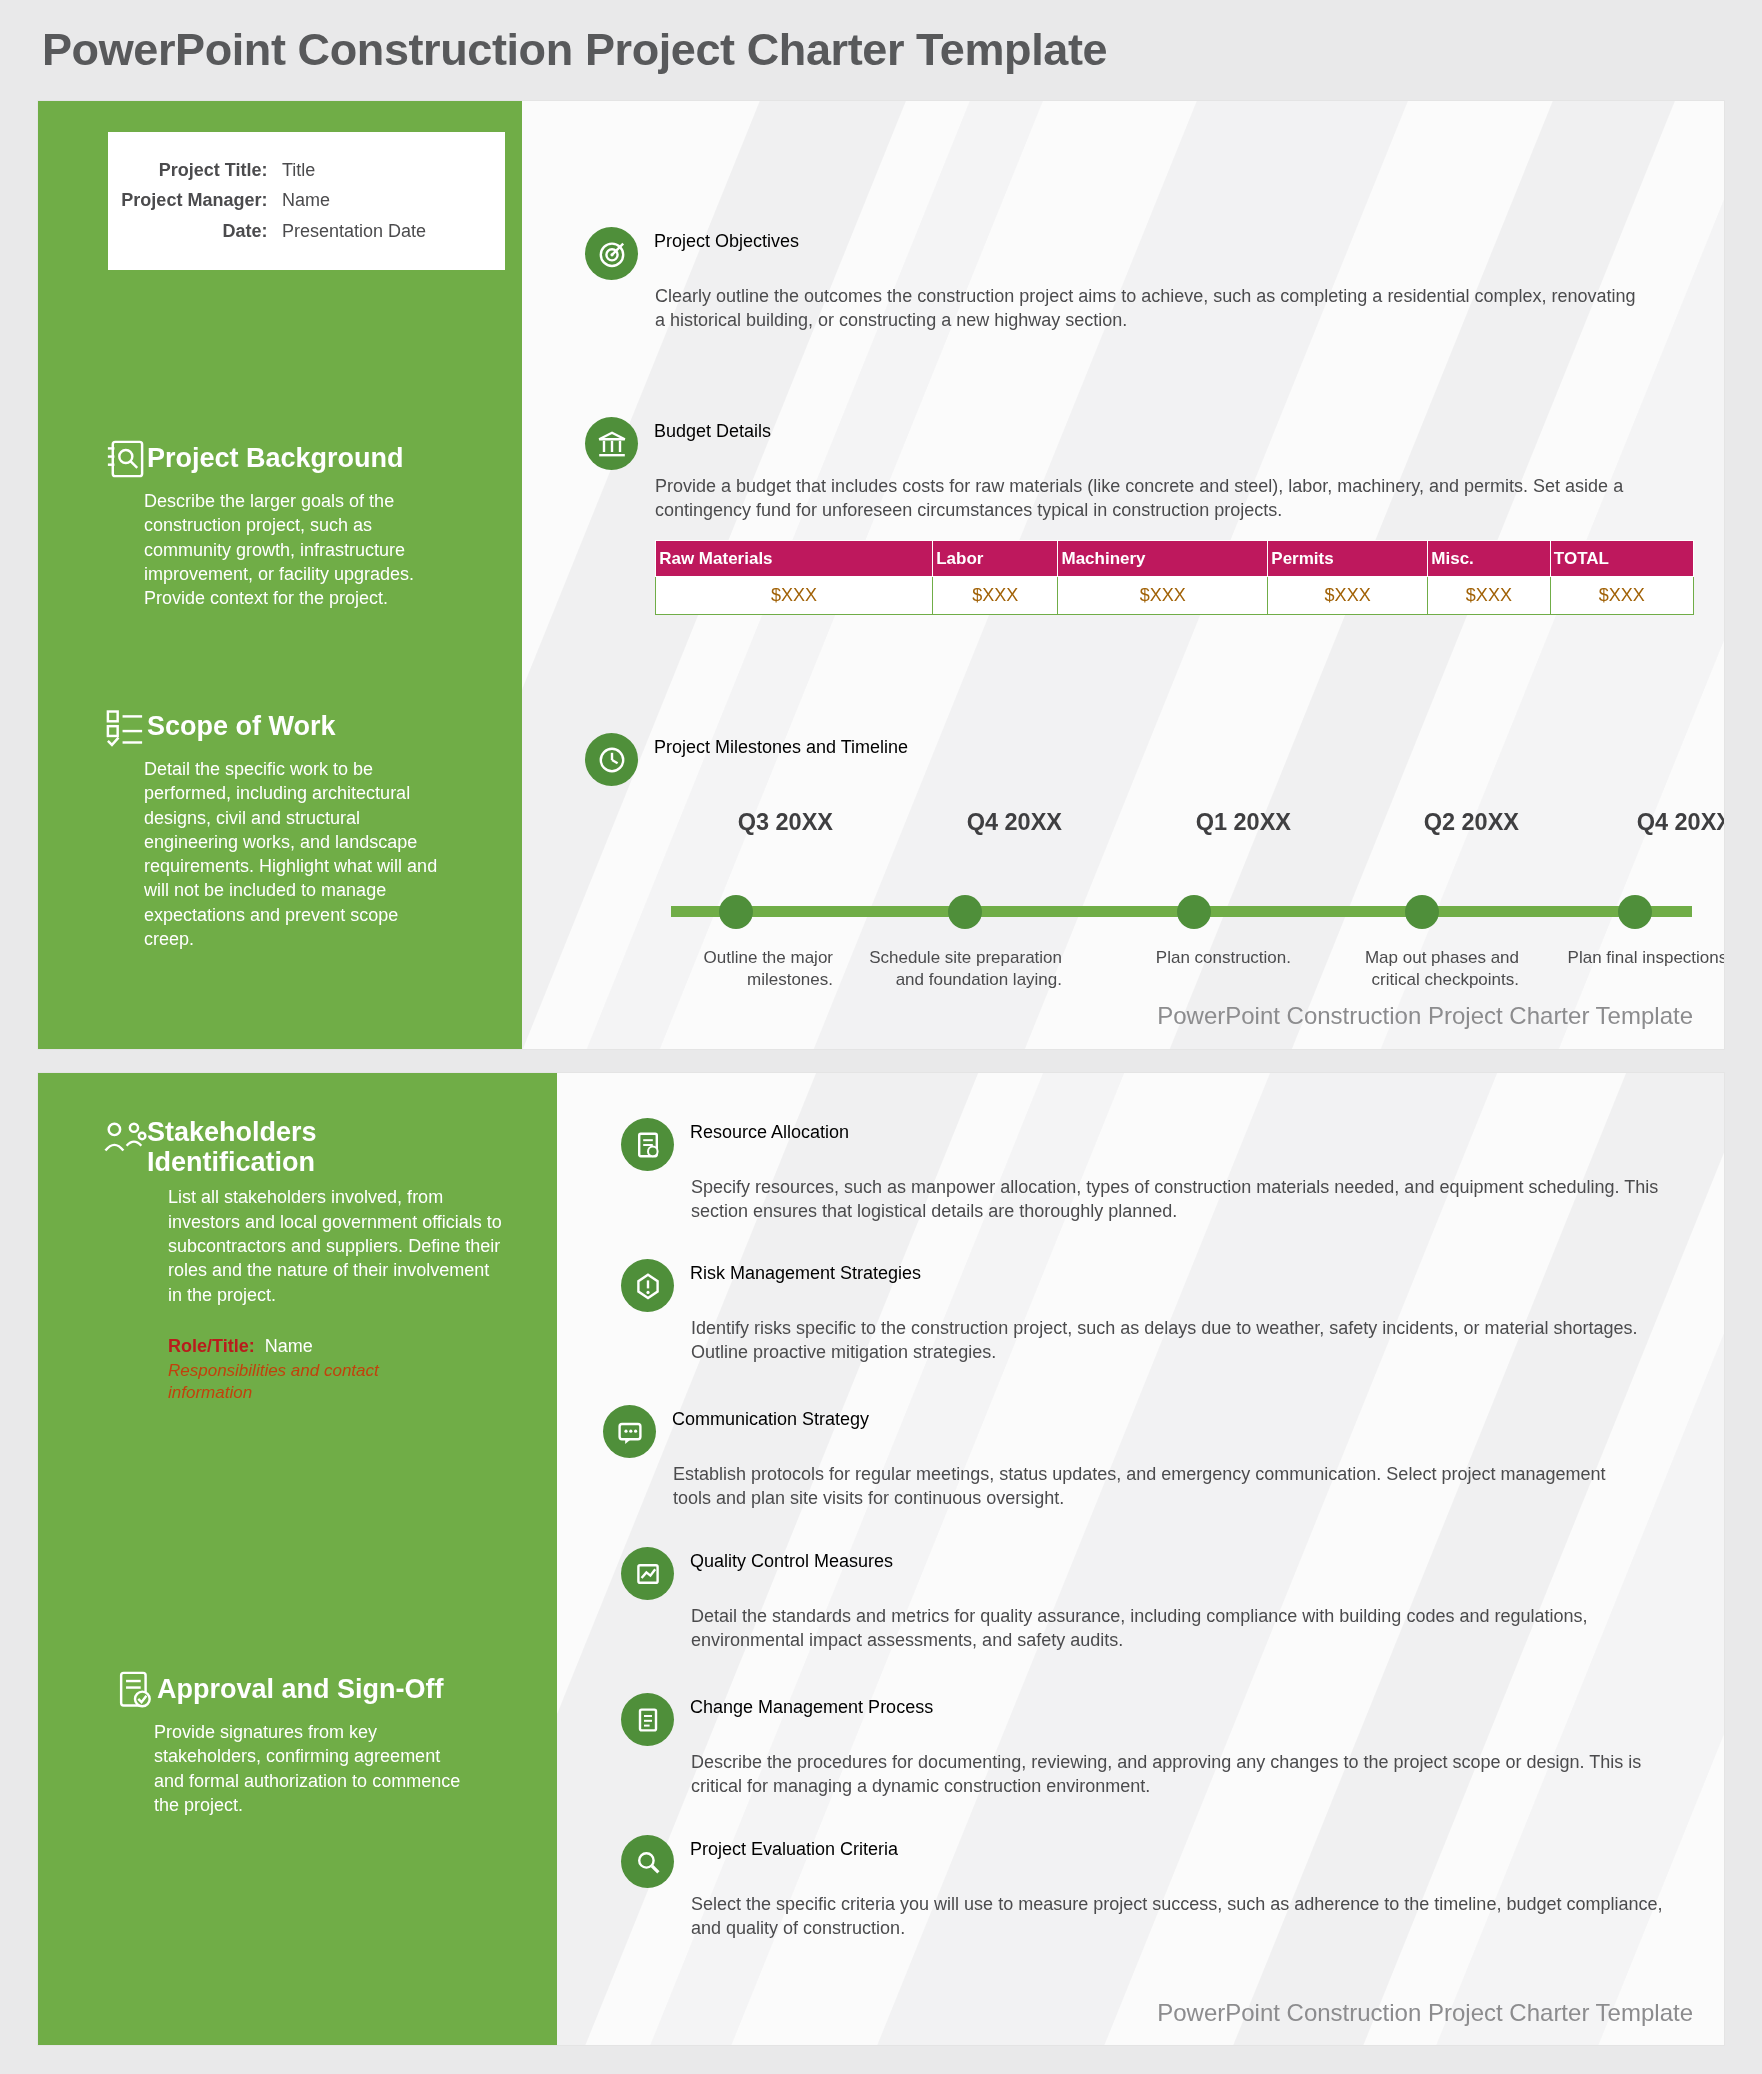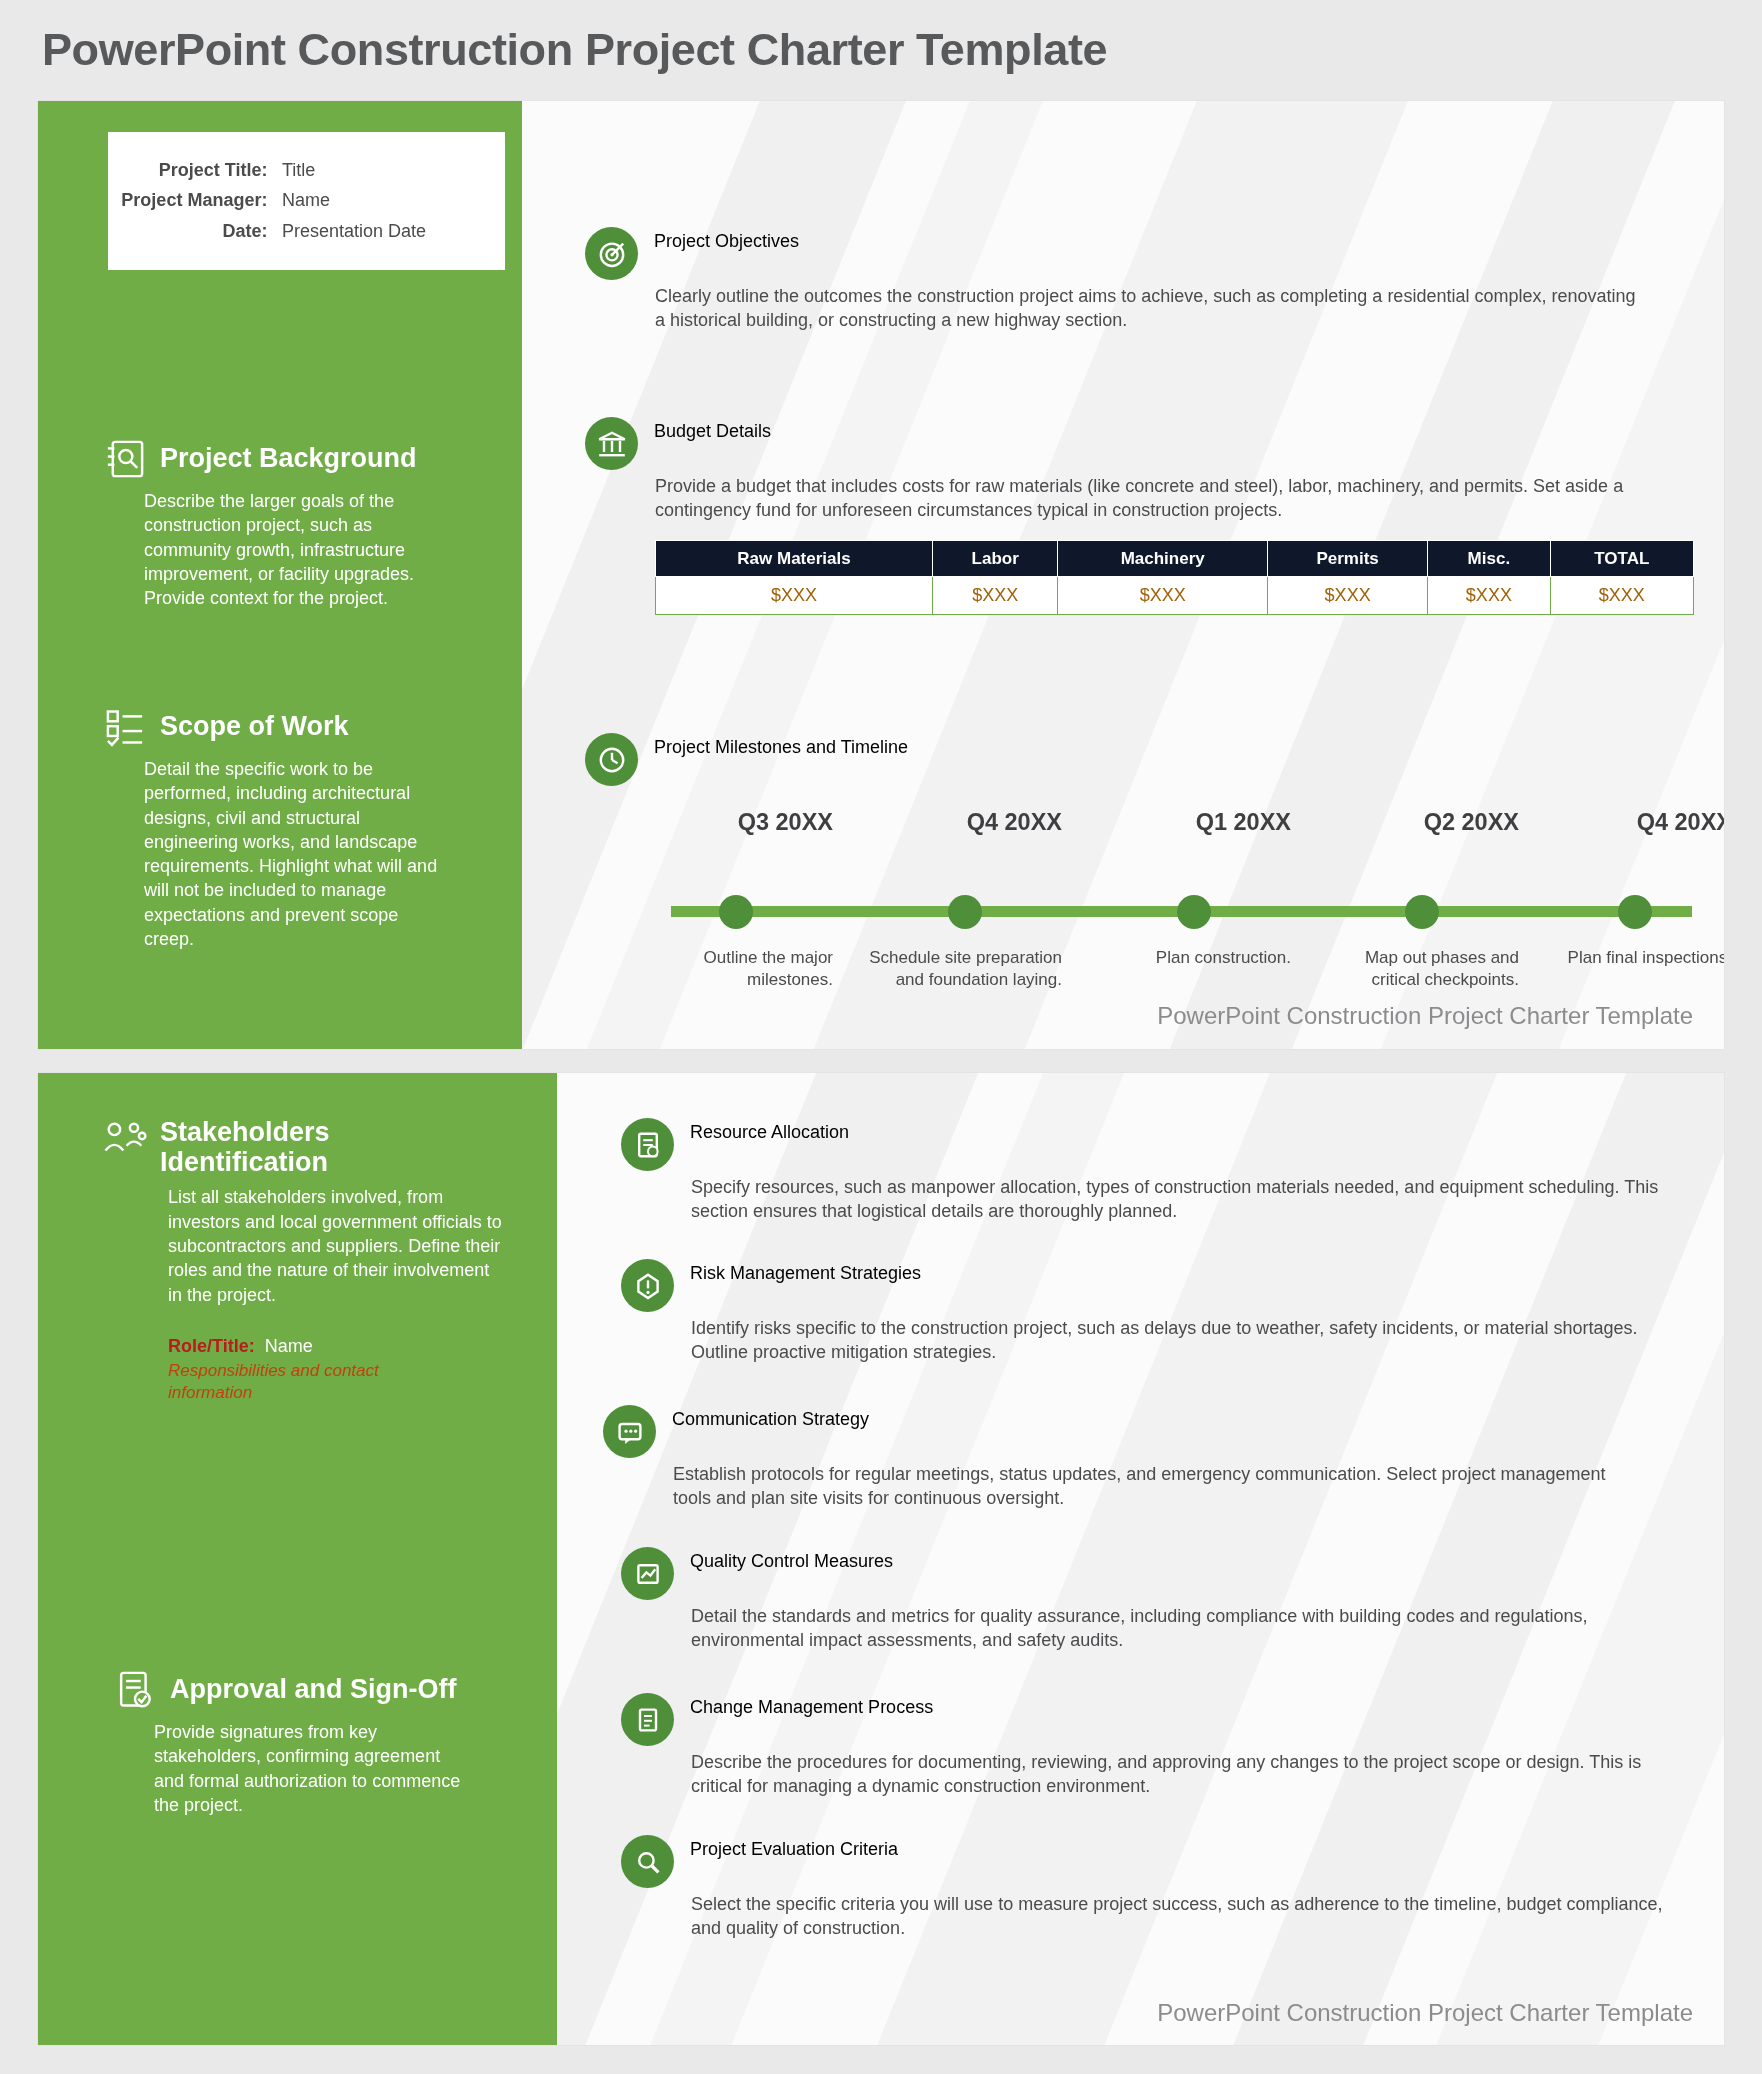--- a/index.html
+++ b/index.html
@@ -68,21 +68,21 @@
     text-align: right;
     font-size: 18px;
     font-weight: bold;
     color: #4b4b4d;
     padding-right: 14.6px;
   }
   .info-value { font-size: 18px; color: #4b4b4d; }
 
   
   .lp-block { position: absolute; color: #ffffff; }
-  .lp-head { display: flex; align-items: center; gap: 13px; }
+  .lp-head { display: flex; align-items: center; }
   .lp-title {
     font-size: 27px;
     font-weight: bold;
     line-height: 1.1;
   }
   .lp-body {
     font-size: 18px;
     line-height: 1.35;
     margin-top: 8px;
     color: #ffffff;
@@ -112,27 +112,27 @@
     margin-top: 4.9px;
   }
 
   
   table.budget {
     border-collapse: collapse;
     width: 1039px;
     margin-top: 18px;
   }
   table.budget th {
-    background: #0f172a;
+    background: #be185d;
     color: #ffffff;
     font-size: 17px;
     font-weight: bold;
     padding: 7.3px 3.2px;
     border: 0.8px solid #ffffff;
-    text-align: center;
+    text-align: left;
   }
   table.budget td {
     background: #ffffff;
     color: #a16207;
     font-size: 18px;
     padding: 8px 3.2px;
     border: 0.8px solid #70ad47;
     text-align: center;
   }
 

